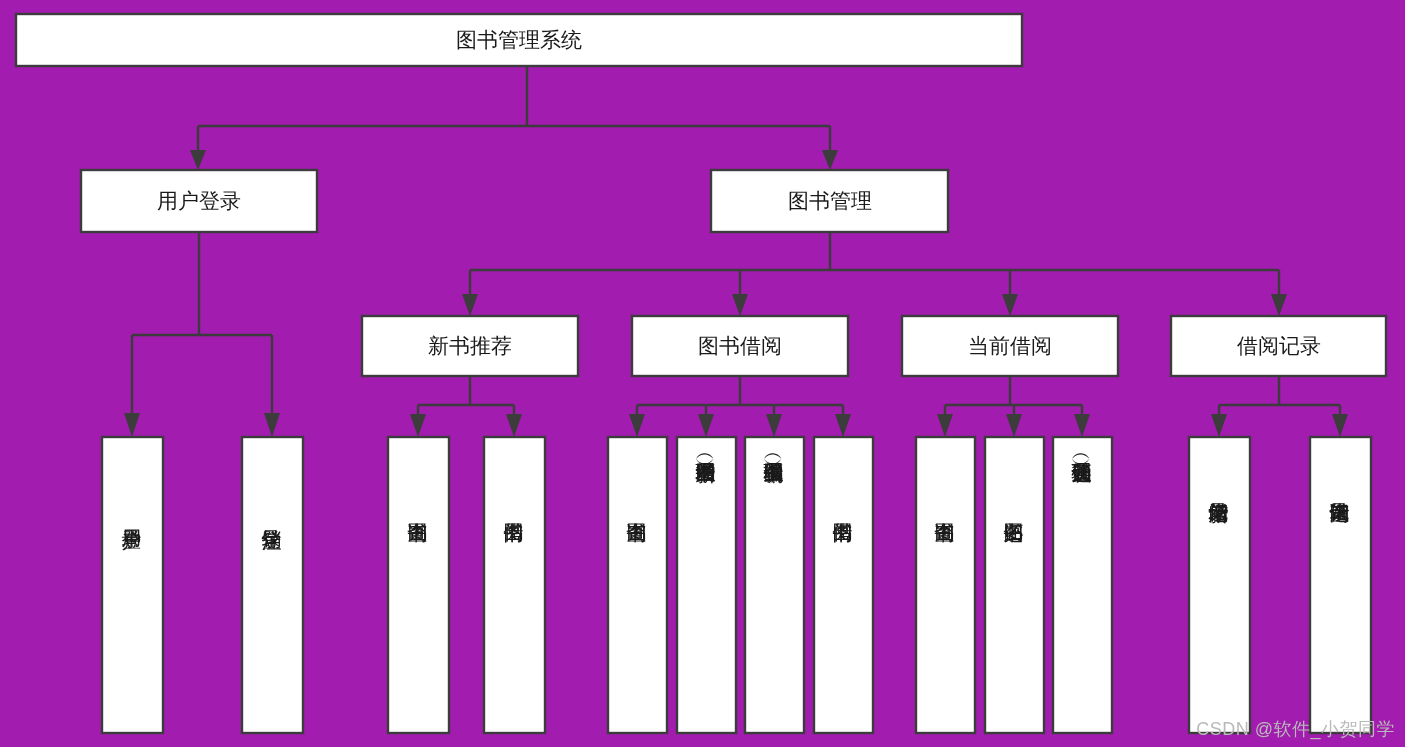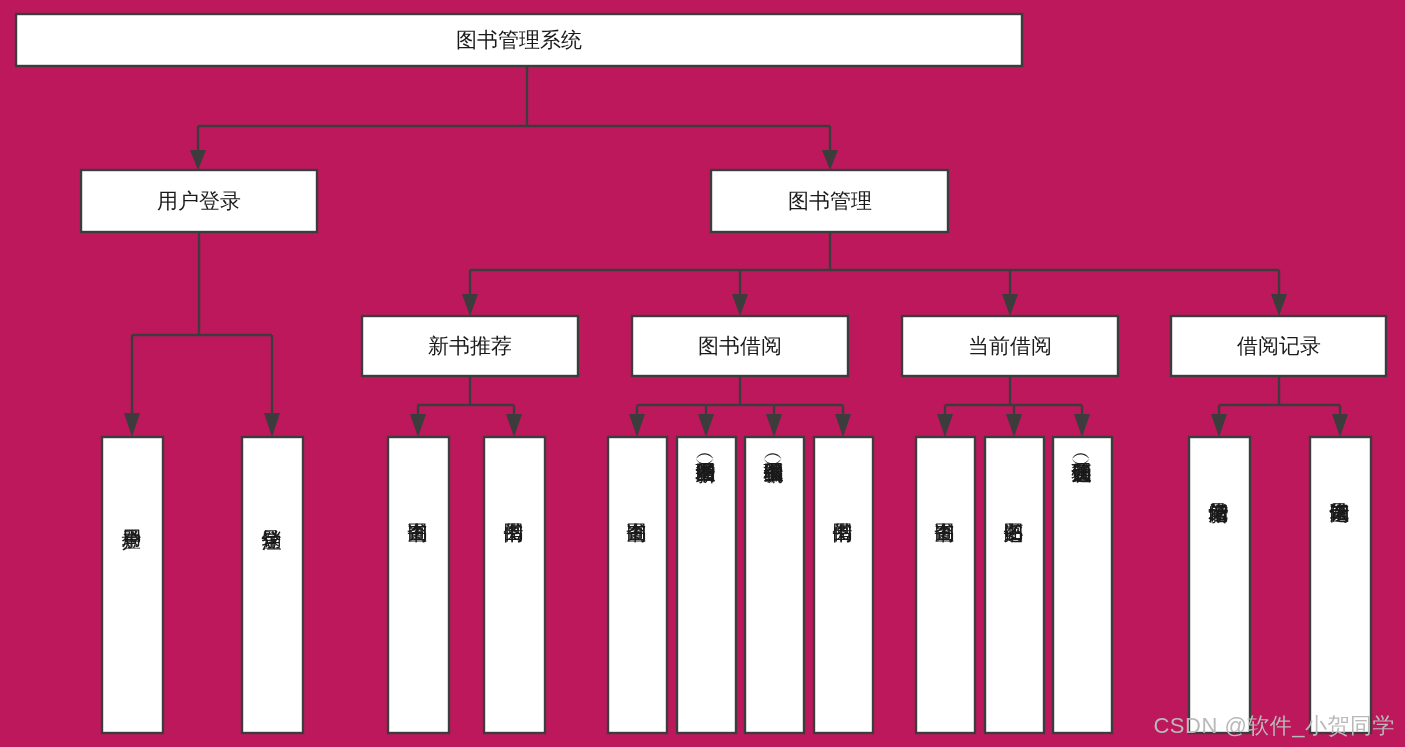--- a/index.html
+++ b/index.html
@@ -10,21 +10,21 @@
   body {
     width: 1405px;
     height: 747px;
     font-family: "Liberation Sans", "DejaVu Sans", sans-serif;
     overflow: hidden;
   }
   #diagram-root {
     position: relative;
     width: 1405px;
     height: 747px;
-    background: #be185d;
+    background: #a21caf;
   }
   svg.diagram {
     position: absolute;
     left: 0;
     top: 0;
     width: 1405px;
     height: 747px;
   }
   .node-rect {
     fill: #ffffff;
@@ -51,21 +51,21 @@
   .node-label-vertical {
     fill: #1a1a1a;
     font-family: "Liberation Sans", "DejaVu Sans", sans-serif;
     font-size: 20px;
   }
   .watermark {
     position: absolute;
     right: 10px;
     bottom: 6px;
     font-family: "Liberation Sans", "DejaVu Sans", sans-serif;
-    font-size: 22px;
+    font-size: 18px;
     color: #b9b9b9;
     letter-spacing: 0.5px;
     white-space: nowrap;
     pointer-events: none;
   }
 </style>
 </head>
 <body>
 
 <div id="diagram-root">

